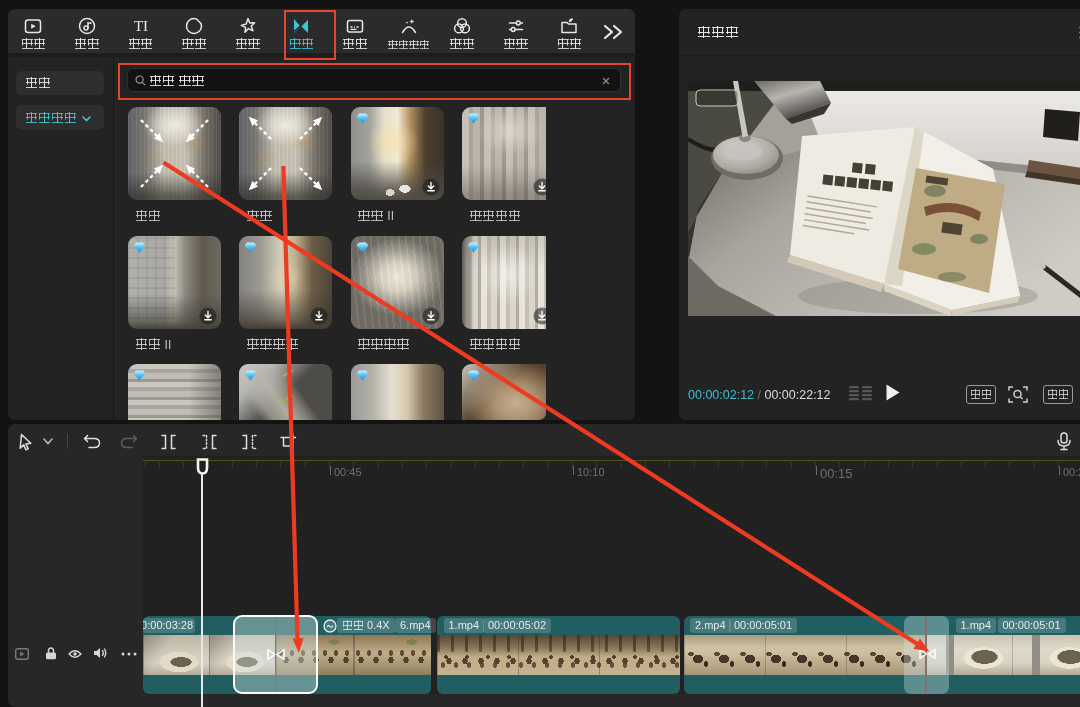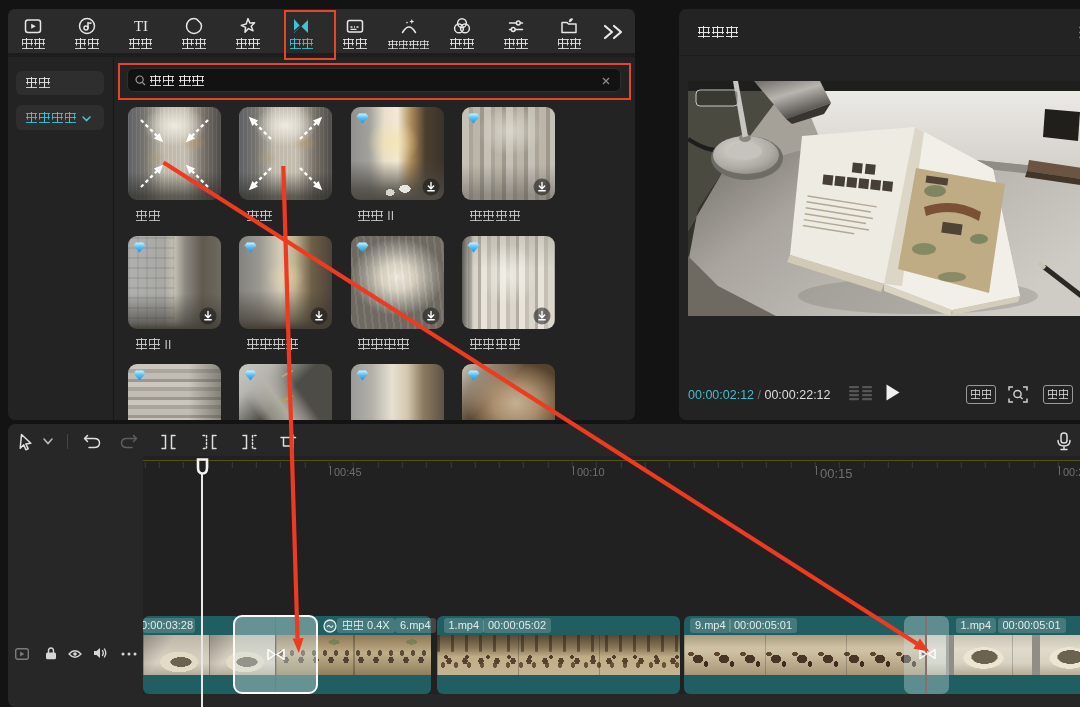--- a/index.html
+++ b/index.html
@@ -121,21 +121,21 @@
       <svg width="11" height="11" viewBox="0 0 11 11" style="position:absolute;left:7px;top:6px">
         <circle cx="4.6" cy="4.6" r="3.6" stroke="#9a9a9a" stroke-width="1.2" fill="none"></circle>
         <path d="M7.3 7.3 10 10" stroke="#9a9a9a" stroke-width="1.2"></path>
       </svg>
       <span style="position:absolute;left:21px;top:1px"><span class="g"></span><span class="g"></span>&nbsp;<span class="g"></span><span class="g"></span></span>
       <svg width="10" height="10" viewBox="0 0 10 10" style="position:absolute;right:9px;top:7px">
         <path d="M2 2 8 8 M8 2 2 8" stroke="#8a8a8a" stroke-width="1.3"></path>
       </svg>
     </div>
 </div>
-<div class="abs" style="left:8px;top:9px;width:627px;height:411px;border-radius:7px;overflow:hidden;pointer-events:none">
+<div class="abs" style="left:8px;top:9px;width:538px;height:411px;border-radius:7px;overflow:hidden;pointer-events:none">
 <style>
 .t11{background:radial-gradient(45% 30% at 50% 20%, rgba(240,237,227,0.95), rgba(240,237,227,0) 75%),linear-gradient(180deg, rgba(48,48,44,0) 70%, rgba(48,48,44,0.7) 96%),radial-gradient(18% 14% at 70% 38%, rgba(190,150,100,0.5), rgba(190,150,100,0) 75%),radial-gradient(16% 12% at 30% 55%, rgba(180,150,110,0.35), rgba(180,150,110,0) 75%),repeating-linear-gradient(90deg, rgba(255,255,255,0.05) 0 1px, rgba(0,0,0,0.05) 1px 4px),linear-gradient(90deg, #63666c 0%, #7d7a74 18%, #c9c3b5 38%, #cdc7b9 62%, #7b746b 82%, #52504c 100%)}
 .t13{background:radial-gradient(10% 7% at 58% 88%, #e8e6e0 0 60%, rgba(0,0,0,0) 61%),radial-gradient(8% 6% at 42% 92%, #d8d5ce 0 60%, rgba(0,0,0,0) 61%),linear-gradient(180deg, rgba(0,0,0,0) 58%, rgba(75,72,66,0.8) 88%, #4e4b45 100%),radial-gradient(38% 32% at 45% 38%, rgba(248,226,168,0.65), rgba(248,226,168,0) 75%),linear-gradient(90deg, #90908e 0%, #a3a29d 20%, #e8e0cc 36%, #f2ead6 50%, #b08e5c 64%, #4c3f2f 80%, #3a332a 100%)}
 .t14{background:radial-gradient(50% 38% at 52% 26%, rgba(225,220,210,0.8), rgba(225,220,210,0) 70%),linear-gradient(180deg, rgba(0,0,0,0) 62%, rgba(70,66,60,0.4) 95%),repeating-linear-gradient(90deg, #c6c1b7 0 7px, #aaa499 7px 11px, #bcb6aa 11px 18px, #9d978c 18px 22px)}
 .t21{background:linear-gradient(180deg, rgba(0,0,0,0) 62%, rgba(58,56,50,0.6) 92%, #454339 100%),repeating-linear-gradient(0deg, rgba(72,72,70,0.13) 0 2px, rgba(0,0,0,0) 2px 10px) 0 0/50% 100% no-repeat,repeating-linear-gradient(90deg, rgba(72,72,70,0.1) 0 2px, rgba(0,0,0,0) 2px 9px) 0 0/50% 100% no-repeat,linear-gradient(90deg, #b0b0ae 0%, #a8a8a5 38%, #c5c0b2 50%, #8a8780 62%, #60594e 80%, #6e6a60 100%)}
 .t22{background:linear-gradient(180deg, rgba(0,0,0,0) 58%, rgba(62,56,48,0.65) 90%, #433d34 100%),radial-gradient(28% 22% at 50% 44%, rgba(240,218,168,0.45), rgba(240,218,168,0) 75%),linear-gradient(90deg, #83827e 0%, #9a9891 22%, #d5cdb9 45%, #c0b290 60%, #6e5f47 78%, #4c4339 100%)}
 .t23{background:repeating-linear-gradient(84deg, rgba(255,255,255,0.08) 0 2px, rgba(0,0,0,0.03) 2px 7px),radial-gradient(50% 42% at 50% 44%, #f0ebdf 0%, #dcd5c4 35%, #a09c92 70%, #716d64 100%)}
 .t24{background:radial-gradient(42% 46% at 50% 42%, rgba(248,246,240,0.65), rgba(248,246,240,0) 72%),linear-gradient(90deg, rgba(60,58,54,0.8) 0%, rgba(60,58,54,0) 13%),linear-gradient(180deg, rgba(140,136,128,0.3), rgba(0,0,0,0) 35%),repeating-linear-gradient(90deg, #e8e4da 0 6px, #c6c0b4 6px 10px, #dbd6cb 10px 16px, #b2aca2 16px 19px)}
 .t31{background:linear-gradient(270deg, rgba(70,68,62,0.5), rgba(0,0,0,0) 35%),repeating-linear-gradient(180deg, #cbc7be 0 5px, #aaa69d 5px 9px, #c1bdb4 9px 15px, #9c988f 15px 18px)}
 .t32{background:linear-gradient(135deg, #c9c7c2 0%, #b8b6b1 18%, rgba(184,182,177,0) 42%),repeating-linear-gradient(152deg, rgba(0,0,0,0) 0 10px, rgba(190,160,60,0.85) 10px 12px, rgba(0,0,0,0) 12px 22px) 52% 0/12% 100% no-repeat,linear-gradient(55deg, rgba(0,0,0,0) 30%, #8f8c82 38%, #aeab9f 50%, #84817a 60%, rgba(0,0,0,0) 68%),linear-gradient(#4e4c46,#4e4c46)}
@@ -458,21 +458,21 @@
 <svg class="abs" style="left:1048px;top:8px" width="16" height="19" viewBox="0 0 16 19">
       <rect x="5" y="1" width="6" height="10" rx="2.8" stroke="#dedede" stroke-width="1.5" fill="none" stroke-linecap="round" stroke-linejoin="round"></rect>
       <path d="M2 8.5 Q2 14 8 14 Q14 14 14 8.5 M8 14 8 17 M5 17.5 11 17.5" stroke="#dedede" stroke-width="1.5" fill="none" stroke-linecap="round" stroke-linejoin="round"></path>
     </svg>
 <div class="abs" style="left:135px;top:32px;width:937px;height:238px;background:#212121"></div>
 <div class="abs" style="left:135px;top:36px;width:937px;height:1.2px;background:#57511e"></div>
 <div class="abs" style="left:135px;top:38px;width:937px;height:6px;background:repeating-linear-gradient(90deg, #3a3a3a 0 1px, rgba(0,0,0,0) 1px 24.3px);background-position:15.8px 0"></div>
 <div class="abs" style="left:322px;top:42px;width:1px;height:9px;background:#6a6a6a"></div>
 <div class="abs" style="left:326px;top:42px;font-size:11px;color:#6f6f6f">00:45</div>
 <div class="abs" style="left:565px;top:42px;width:1px;height:9px;background:#6a6a6a"></div>
-<div class="abs" style="left:569px;top:42px;font-size:11px;color:#6f6f6f">00:10</div>
+<div class="abs" style="left:569px;top:42px;font-size:11px;color:#6f6f6f">10:10</div>
 <div class="abs" style="left:808px;top:42px;width:1px;height:9px;background:#6a6a6a"></div>
 <div class="abs" style="left:812px;top:42px;font-size:13px;color:#6f6f6f">00:15</div>
 <div class="abs" style="left:1051px;top:42px;width:1px;height:9px;background:#6a6a6a"></div>
 <div class="abs" style="left:1055px;top:42px;font-size:11px;color:#6f6f6f">00:2</div>
 <svg class="abs" style="left:7px;top:224px" width="14" height="12" viewBox="0 0 14 12">
       <rect x="0.7" y="0.7" width="12.6" height="10.6" rx="2" stroke="#7b7b7b" stroke-width="1.4" fill="none"></rect>
       <path d="M5.2 3.6 9.2 6 5.2 8.4 Z" fill="#7b7b7b"></path>
     </svg>
 <svg class="abs" style="left:37px;top:223px" width="12" height="13" viewBox="0 0 12 13">
       <rect x="1" y="5.5" width="10" height="6.8" rx="1.5" fill="#d6d6d6"></rect>
@@ -508,21 +508,21 @@
 <div class="abs" style="left:917.4px;top:192px;width:1.6px;height:77px;background:#5d3330"></div>
 <div class="chip" style="left:135px;top:194px;width:52px;padding:0;overflow:hidden"><span style="display:inline-block;margin-left:-8px">00:00:03:28</span></div>
 <svg class="abs" style="left:314.5px;top:194.5px" width="14" height="14" viewBox="0 0 14 14">
       <circle cx="7" cy="7" r="6" stroke="#e2ecec" stroke-width="1.3" fill="rgba(255,255,255,0.17)"></circle>
       <path d="M4 8 Q5.5 5.5 7 7.5 Q8.5 9.5 10 6.5" stroke="#e2ecec" stroke-width="1.2" fill="none"></path>
     </svg>
 <div class="chip" style="left:329px;top:194px;"><span class="g"></span><span class="g"></span> 0.4X</div>
 <div class="chip" style="left:387px;top:194px;">6.mp4</div>
 <div class="chip" style="left:435.5px;top:194px;">1.mp4</div>
 <div class="chip" style="left:475px;top:194px;">00:00:05:02</div>
-<div class="chip" style="left:682px;top:194px;">9.mp4</div>
+<div class="chip" style="left:682px;top:194px;">2.mp4</div>
 <div class="chip" style="left:721px;top:194px;">00:00:05:01</div>
 <div class="chip" style="left:947.5px;top:194px;">1.mp4</div>
 <div class="chip" style="left:989.5px;top:194px;">00:00:05:01</div>
 <div class="abs" style="left:896px;top:191.5px;width:45px;height:78px;background:rgba(205,228,228,0.35);border-radius:7px"></div>
 <svg class="abs" style="left:911px;top:224px" width="17" height="12" viewBox="0 0 17 12">
       <path d="M1 1.5 7.5 6 1 10.5 Z M16 1.5 9.5 6 16 10.5 Z" fill="none" stroke="#fff" stroke-width="1.4" stroke-linejoin="round"></path>
     </svg>
 <div class="abs" style="left:224.5px;top:190.5px;width:85.5px;height:79px;background:rgba(215,232,232,0.38);border:2.5px solid #fafafa;border-radius:9px"></div>
 <svg class="abs" style="left:259px;top:224px" width="18" height="13" viewBox="0 0 18 13">
       <path d="M1 1.5 8 6.5 1 11.5 Z M17 1.5 10 6.5 17 11.5 Z" fill="none" stroke="#fff" stroke-width="1.5" stroke-linejoin="round"></path>

